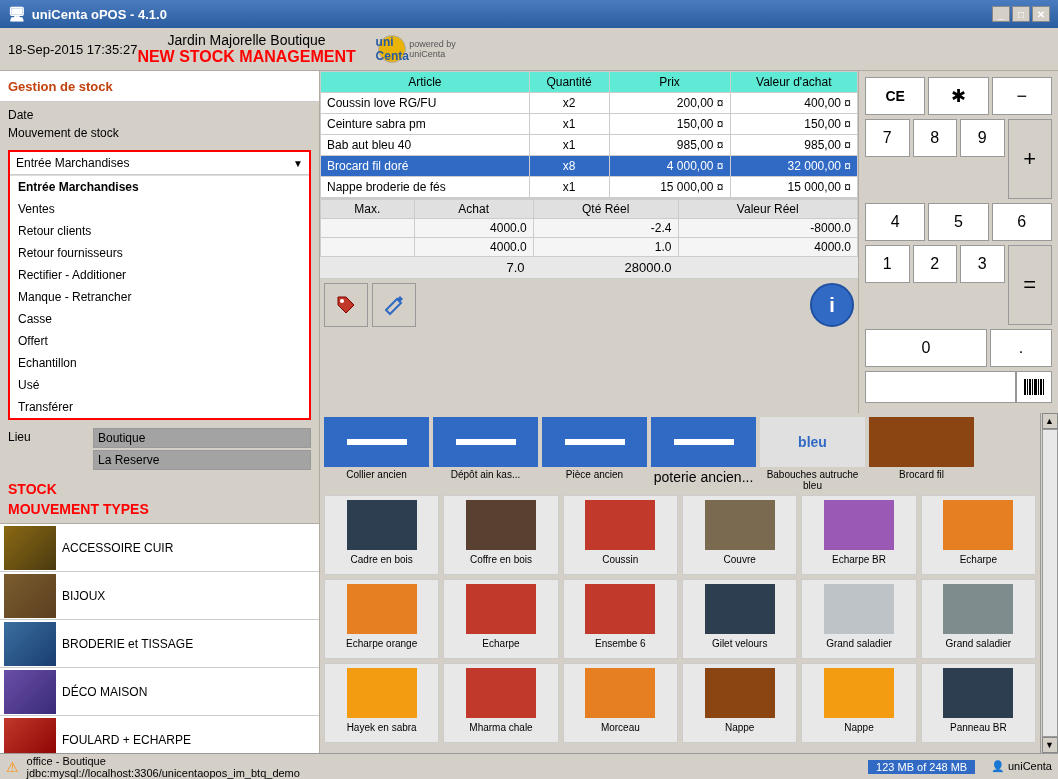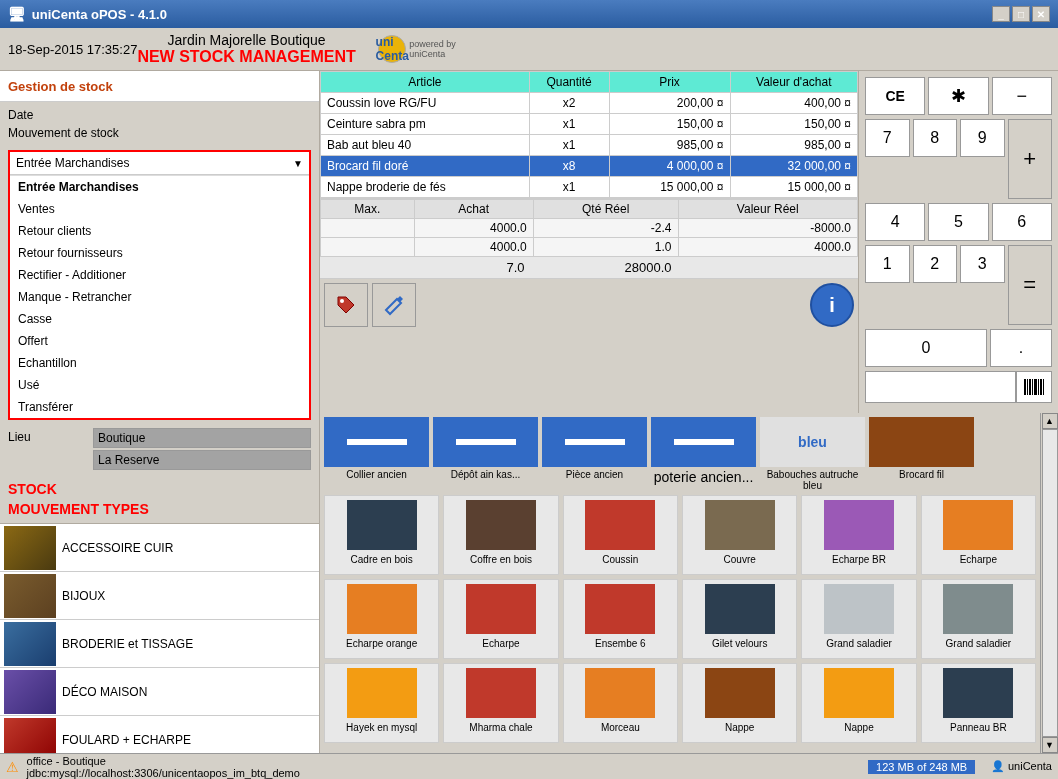--- a/index.html
+++ b/index.html
@@ -753,21 +753,21 @@
               <div class="product-thumb" style="background:#bdc3c7;"></div>
               <span class="product-name">Grand saladier</span>
             </div>
             <div class="product-card">
               <div class="product-thumb" style="background:#7f8c8d;"></div>
               <span class="product-name">Grand saladier</span>
             </div>
 
             <div class="product-card">
               <div class="product-thumb" style="background:#f39c12;"></div>
-              <span class="product-name">Hayek en mysql</span>
+              <span class="product-name">Hayek en sabra</span>
             </div>
             <div class="product-card">
               <div class="product-thumb" style="background:#c0392b;"></div>
               <span class="product-name">Mharma chale</span>
             </div>
             <div class="product-card">
               <div class="product-thumb" style="background:#e67e22;"></div>
               <span class="product-name">Morceau</span>
             </div>
             <div class="product-card">

